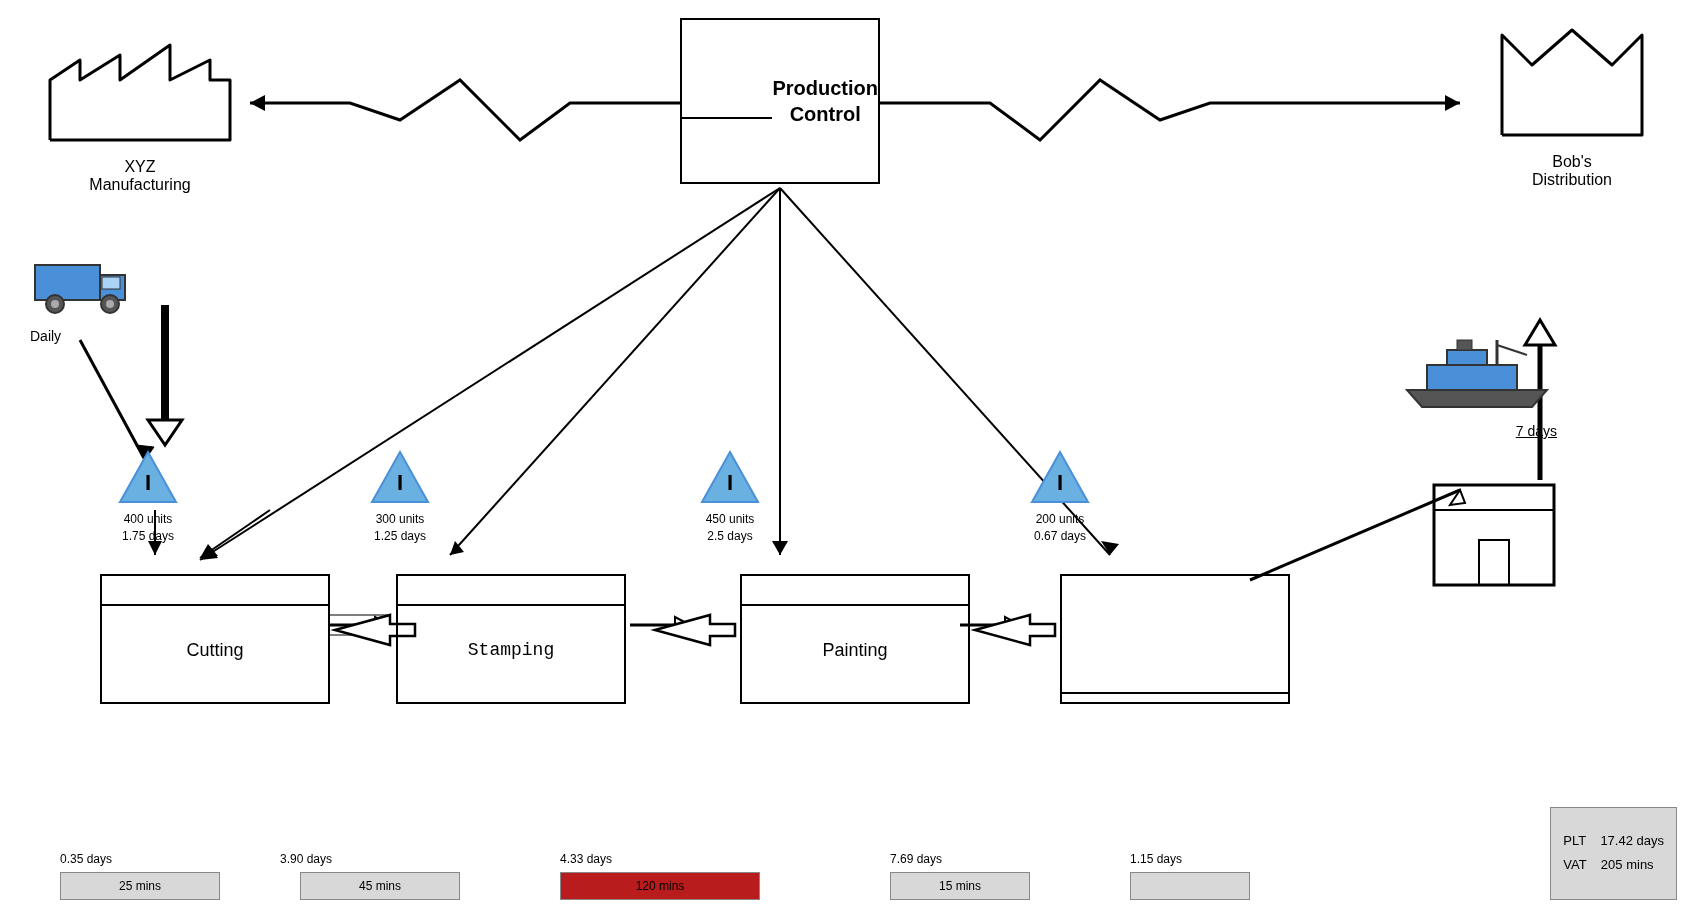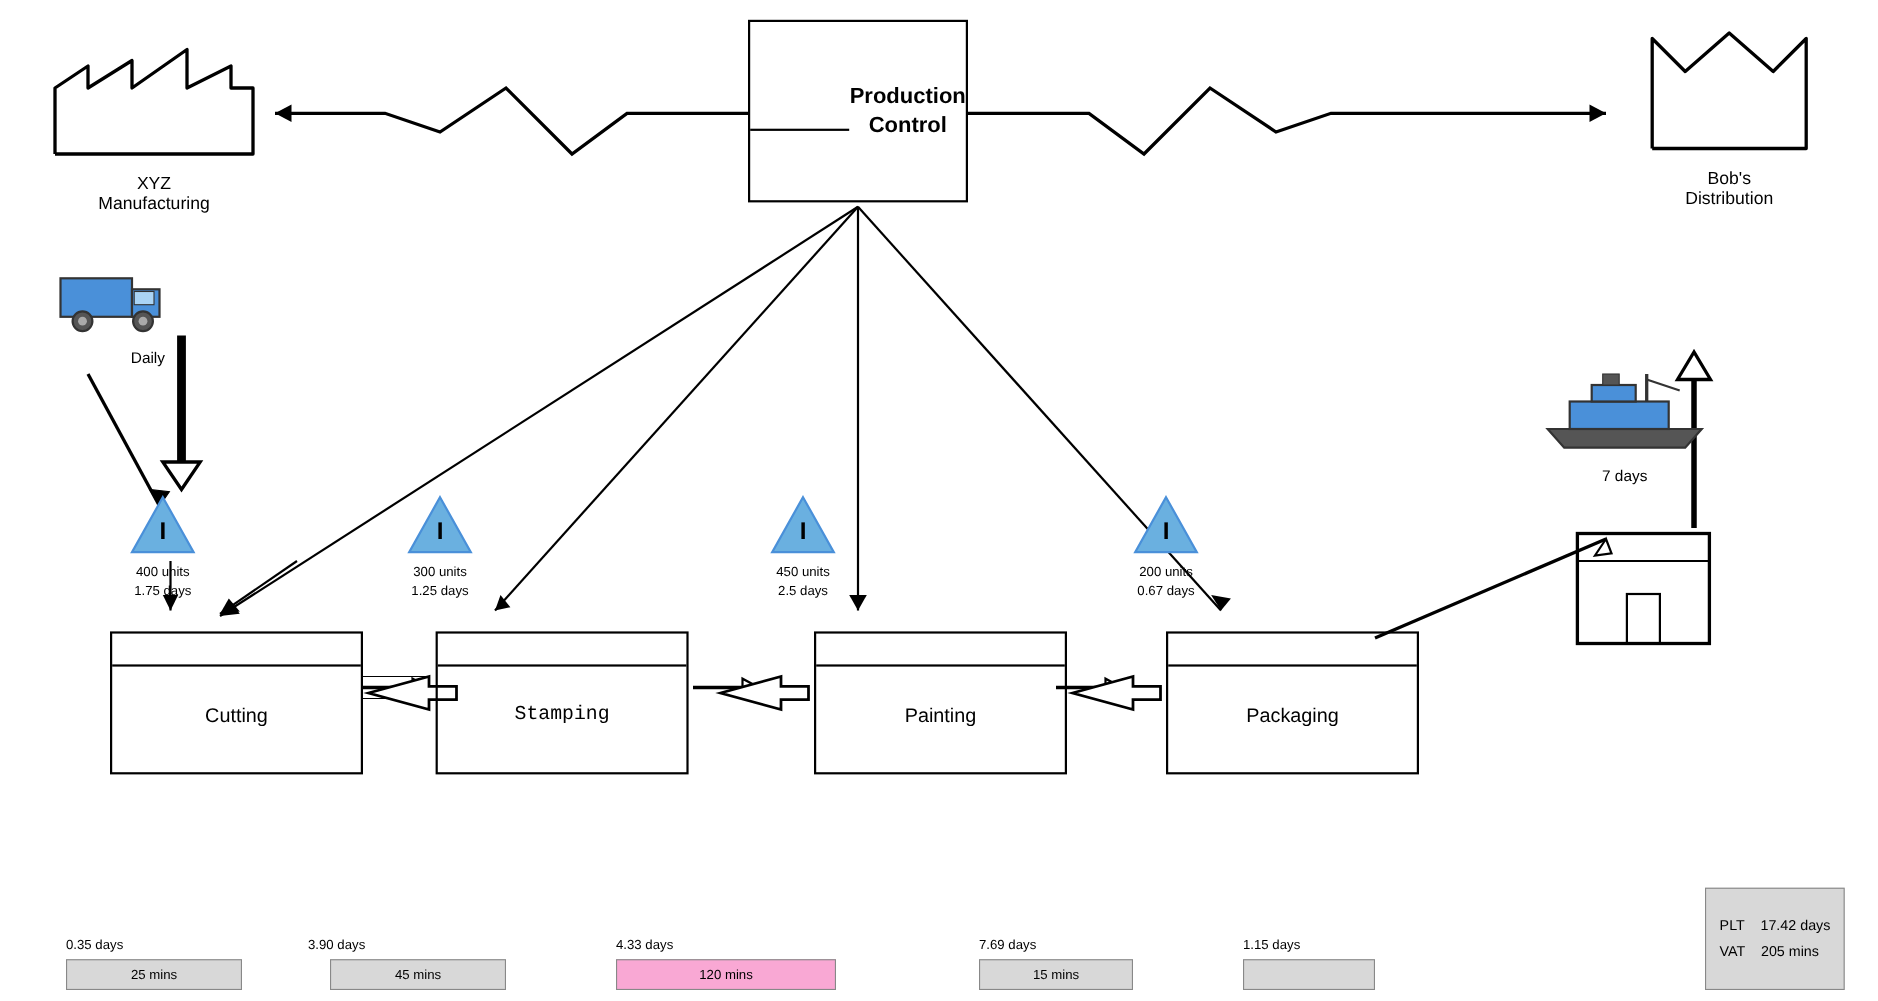--- a/index.html
+++ b/index.html
@@ -81,36 +81,37 @@
     }
     .bobs-label {
       font-size: 16px;
       margin-top: 4px;
     }
 
     
     .truck-area {
       position: absolute;
       left: 30px;
-      top: 238px;
-      text-align: right;
+      top: 250px;
+      text-align: left;
       width: 120px;
     }
     .truck-label {
       font-size: 14px;
       margin-top: 4px;
     }
 
     
     .ship-area {
       position: absolute;
       right: 165px;
       top: 330px;
-      text-align: center;
+      text-align: right;
       width: 160px;
+      text-decoration: underline;
     }
     .ship-days {
       font-size: 14px;
       margin-top: 4px;
     }
 
     
     .warehouse-area {
       position: absolute;
       right: 155px;
@@ -347,44 +348,41 @@
       <span class="process-label">Painting</span>
     </div>
   </div>
 
   <svg style="position:absolute;left:970px;top:610px;width:90px;height:40px;">
     <polygon points="5,20 60,5 60,14 85,14 85,26 60,26 60,35" fill="#fff" stroke="#000" stroke-width="2.5"></polygon>
   </svg>
 
   <div class="process-box" style="left:1060px;top:558px;width:230px;height:130px;">
     <div class="process-box-header"></div>
-    <div class="process-box-body">
-      <span class="process-label">Packaging</span>
-    </div>
   </div>
 
   <div style="position:absolute;bottom:5px;left:0;right:0;height:75px;">
 
     <div style="position:absolute;left:60px;bottom:5px;">
       <div style="position:absolute;top:-20px;left:0;font-size:12px;">0.35 days</div>
       <div style="width:160px;height:28px;background:#d8d8d8;border:1px solid #888;display:flex;align-items:center;justify-content:center;font-size:12px;">
         <span>25 mins</span>
       </div>
     </div>
 
     <div style="position:absolute;left:280px;bottom:5px;">
       <div style="position:absolute;top:-20px;left:0;font-size:12px;">3.90 days</div>
       <div style="width:160px;height:28px;background:#d8d8d8;border:1px solid #888;display:flex;align-items:center;justify-content:center;font-size:12px;margin-left:20px;">
         <span>45 mins</span>
       </div>
     </div>
 
     <div style="position:absolute;left:560px;bottom:5px;">
       <div style="position:absolute;top:-20px;left:0;font-size:12px;">4.33 days</div>
-      <div style="width:200px;height:28px;background:#f9a8d4;border:1px solid #888;display:flex;align-items:center;justify-content:center;font-size:12px;">
+      <div style="width:200px;height:28px;background:#b91c1c;border:1px solid #888;display:flex;align-items:center;justify-content:center;font-size:12px;">
         <span>120 mins</span>
       </div>
     </div>
 
     <div style="position:absolute;left:890px;bottom:5px;">
       <div style="position:absolute;top:-20px;left:0;font-size:12px;">7.69 days</div>
       <div style="width:140px;height:28px;background:#d8d8d8;border:1px solid #888;display:flex;align-items:center;justify-content:center;font-size:12px;">
         <span>15 mins</span>
       </div>
     </div>

